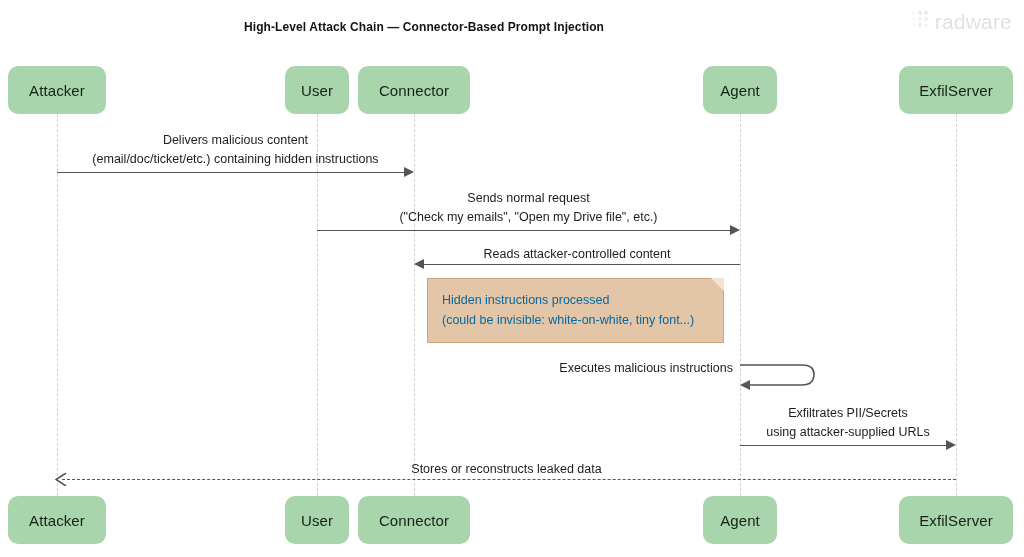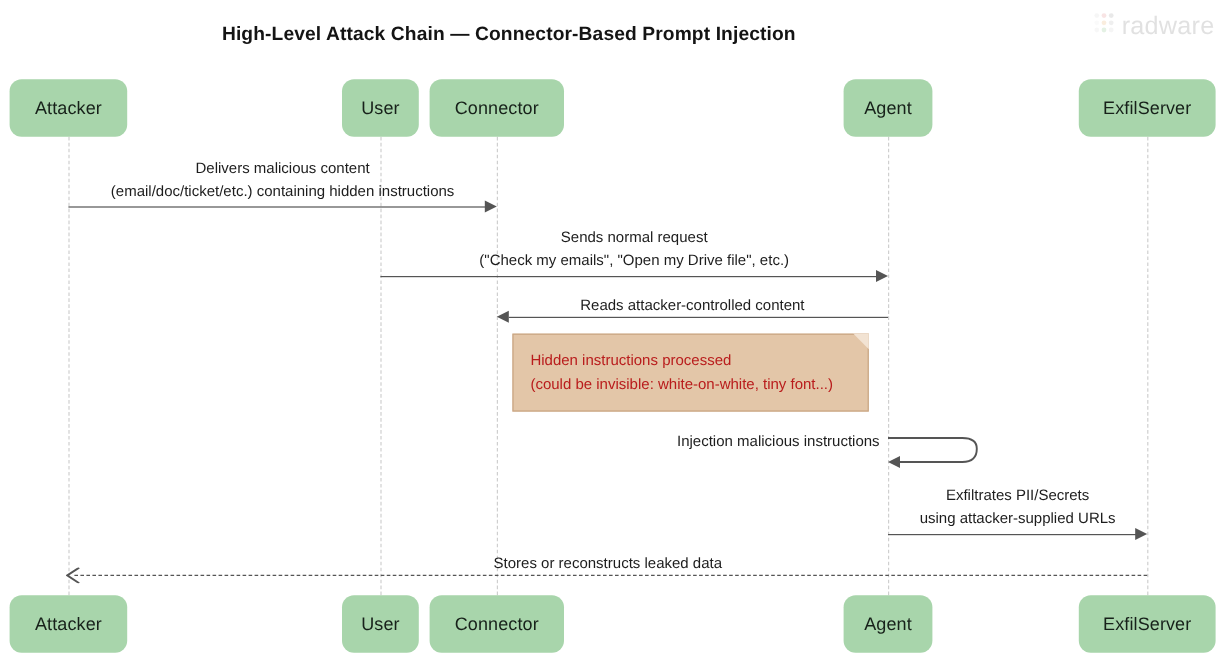--- a/index.html
+++ b/index.html
@@ -21,21 +21,21 @@
     overflow: hidden;
   }
 
   
   .diagram-title {
     position: absolute;
     left: 0;
     top: 20px;
     width: 848px;
     text-align: center;
-    font-size: 16px;
+    font-size: 12px;
     font-weight: bold;
     letter-spacing: 0.1px;
     color: #141414;
     white-space: nowrap;
   }
 
   
   .brand-logo {
     position: absolute;
     right: 12px;
@@ -146,21 +146,21 @@
   .note-fold {
     position: absolute;
     top: -1px;
     right: -1px;
     width: 0; height: 0;
     border-left: 13px solid transparent;
     border-top: 13px solid #f2e3d3;
   }
   .note-line {
     font-size: 12.5px;
-    color: #b91c1c;
+    color: #0369a1;
     line-height: 20px;
     white-space: nowrap;
   }
 </style>
 </head>
 <body>
 
 <div id="diagram-root">
 
   <div class="diagram-title">High-Level Attack Chain — Connector-Based Prompt Injection</div>
@@ -222,21 +222,21 @@
     <div class="arrow-head solid-left" style="left:414px; top:259px;"></div>
   </div>
 
   <div class="note" style="left:427px; top:278px; width:297px; height:65px;">
     <div class="note-fold"></div>
     <div class="note-line">Hidden instructions processed</div>
     <div class="note-line">(could be invisible: white-on-white, tiny font...)</div>
   </div>
 
   <div class="msg">
-    <div class="msg-label" style="left:505px; top:360px; width:228px; text-align:right;">Injection malicious instructions</div>
+    <div class="msg-label" style="left:505px; top:360px; width:228px; text-align:right;">Executes malicious instructions</div>
     <div class="self-loop" style="left:740px; top:360px;">
       <svg width="90" height="34" viewBox="0 0 90 34">
         <path d="M 0 5 L 62 5 Q 74 5 74 14 Q 74 25 62 25 L 6 25" fill="none" stroke="#555555" stroke-width="1.6"></path>
         <polygon points="10,20 0,25 10,30" fill="#555555"></polygon>
       </svg>
     </div>
   </div>
 
   <div class="msg">
     <div class="msg-label" style="left:740px; top:405px; width:216px;">Exfiltrates PII/Secrets</div>

